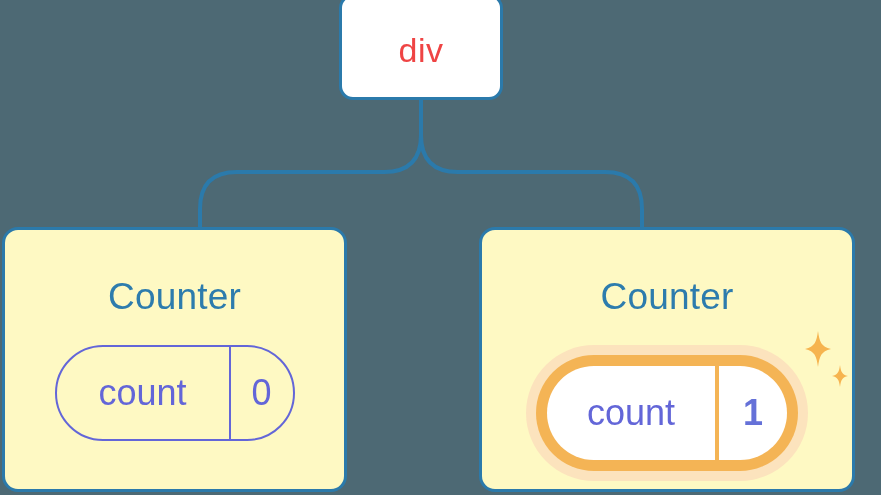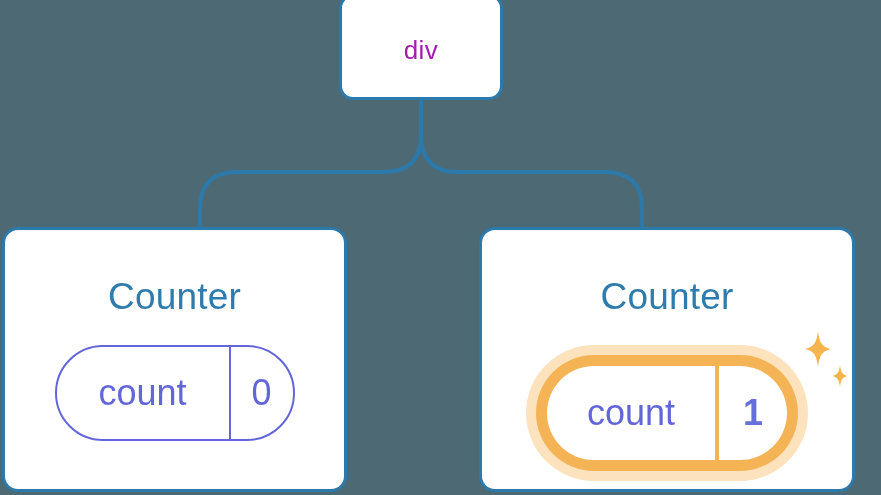--- a/index.html
+++ b/index.html
@@ -35,32 +35,32 @@
     height: 106px;
     background: #ffffff;
     border: 3px solid #2b7aab;
     border-radius: 14px;
     box-sizing: border-box;
     display: flex;
     align-items: center;
     justify-content: center;
   }
   .node-root .node-label {
-    color: #a21caf;
-    font-size: 26px;
+    color: #ef4444;
+    font-size: 34px;
     letter-spacing: 0.5px;
     line-height: 1;
     padding-top: 6px;
   }
   
   .card {
     position: absolute;
     top: 227px;
     height: 265px;
-    background: #ffffff;
+    background: #fef9c3;
     border: 3px solid #2b7aab;
     border-radius: 16px;
     box-sizing: border-box;
     display: flex;
     flex-direction: column;
     align-items: center;
   }
   .card-left {
     left: 2px;
     width: 345px;

